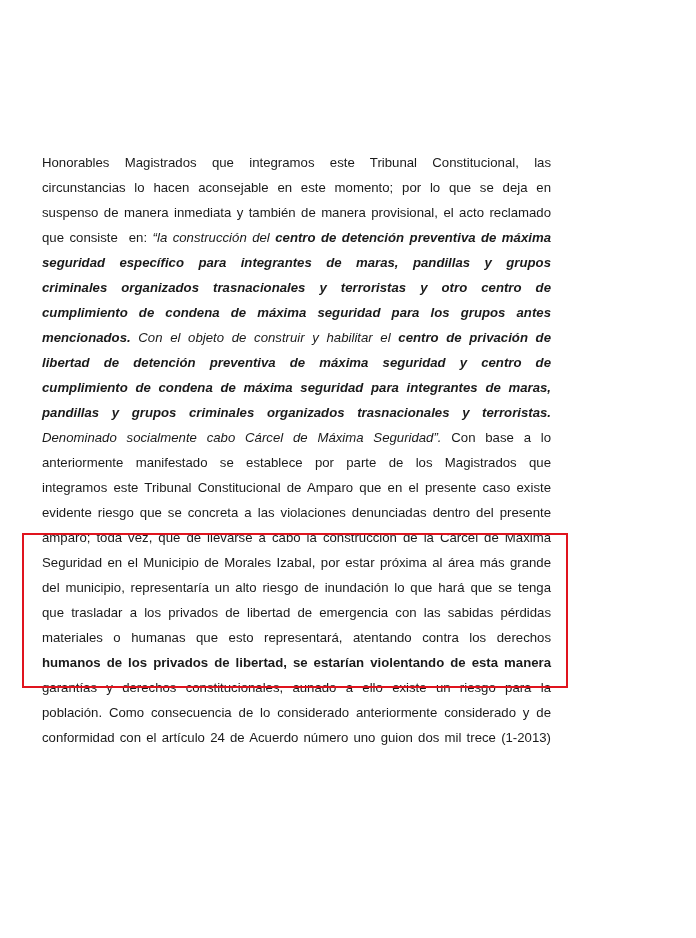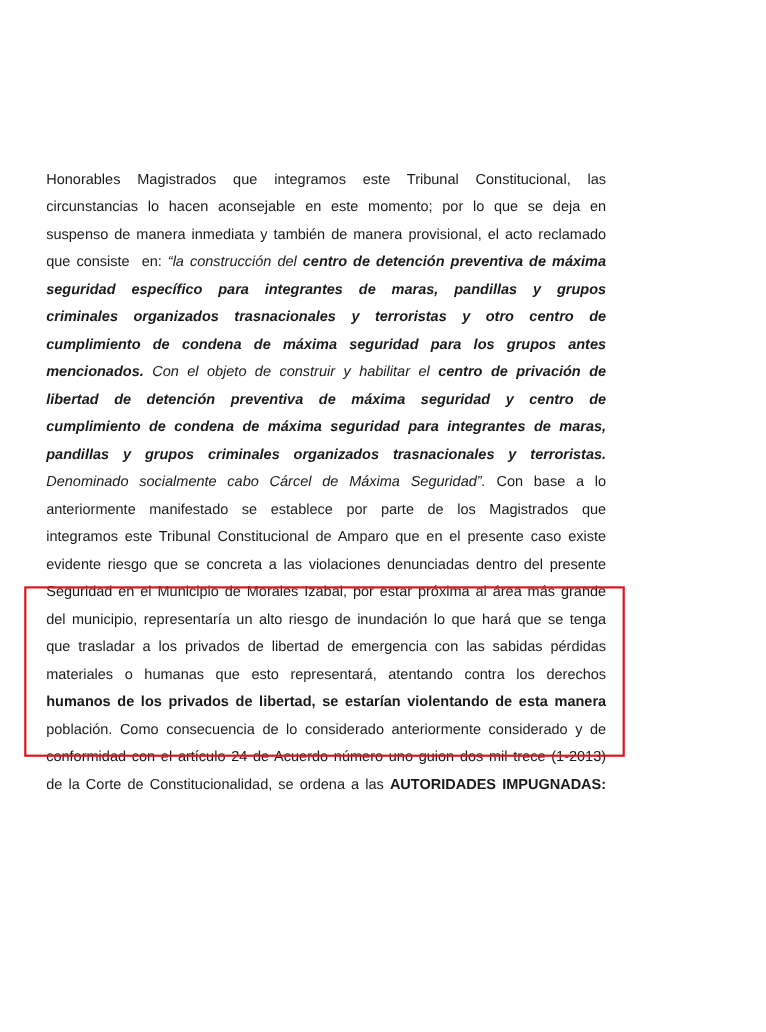--- a/index.html
+++ b/index.html
@@ -37,23 +37,24 @@
       <div class="line" style="white-space: normal; text-align: justify; text-align-last: justify;"><span class="b i">criminales organizados trasnacionales y terroristas y otro centro de</span></div>
       <div class="line" style="white-space: normal; text-align: justify; text-align-last: justify;"><span class="b i">cumplimiento de condena de máxima seguridad para los grupos antes</span></div>
       <div class="line" style="white-space: normal; text-align: justify; text-align-last: justify;"><span class="b i">mencionados.</span><span class="i"> Con el objeto de construir y habilitar el </span><span class="b i">centro de privación de</span></div>
       <div class="line" style="white-space: normal; text-align: justify; text-align-last: justify;"><span class="b i">libertad de detención preventiva de máxima seguridad y centro de</span></div>
       <div class="line" style="white-space: normal; text-align: justify; text-align-last: justify;"><span class="b i">cumplimiento de condena de máxima seguridad para integrantes de maras,</span></div>
       <div class="line" style="white-space: normal; text-align: justify; text-align-last: justify;"><span class="b i">pandillas y grupos criminales organizados trasnacionales y terroristas.</span></div>
       <div class="line" style="white-space: normal; text-align: justify; text-align-last: justify;"><span class="i">Denominado socialmente cabo Cárcel de Máxima Seguridad”.</span><span> Con base a lo</span></div>
       <div class="line" style="white-space: normal; text-align: justify; text-align-last: justify;"><span>anteriormente manifestado se establece por parte de los Magistrados que</span></div>
       <div class="line" style="white-space: normal; text-align: justify; text-align-last: justify;"><span>integramos este Tribunal Constitucional de Amparo que en el presente caso existe</span></div>
       <div class="line" style="white-space: normal; text-align: justify; text-align-last: justify;"><span>evidente riesgo que se concreta a las violaciones denunciadas dentro del presente</span></div>
+      <div class="line" style="white-space: normal; text-align: justify; text-align-last: justify;"><span>amparo; toda vez, que de llevarse a cabo la construcción de la Cárcel de Máxima</span></div>
       <div class="line" style="white-space: normal; text-align: justify; text-align-last: justify;"><span>Seguridad en el Municipio de Morales Izabal, por estar próxima al área más grande</span></div>
       <div class="line" style="white-space: normal; text-align: justify; text-align-last: justify;"><span>del municipio, representaría un alto riesgo de inundación lo que hará que se tenga</span></div>
       <div class="line" style="white-space: normal; text-align: justify; text-align-last: justify;"><span>que trasladar a los privados de libertad de emergencia con las sabidas pérdidas</span></div>
       <div class="line" style="white-space: normal; text-align: justify; text-align-last: justify;"><span>materiales o humanas que esto representará, atentando contra los derechos</span></div>
       <div class="line" style="white-space: normal; text-align: justify; text-align-last: justify; font-weight: bold;"><span>humanos de los privados de libertad, se estarían violentando de esta manera</span></div>
+      <div class="line" style="white-space: normal; text-align: justify; text-align-last: justify;"><span>garantías y derechos constitucionales, aunado a ello existe un riesgo para la</span></div>
       <div class="line" style="white-space: normal; text-align: justify; text-align-last: justify;"><span>población. Como consecuencia de lo considerado anteriormente considerado y de</span></div>
       <div class="line" style="white-space: normal; text-align: justify; text-align-last: justify;"><span>conformidad con el artículo 24 de Acuerdo número uno guion dos mil trece (1-2013)</span></div>
-      <div class="line" style="white-space: normal; text-align: justify; text-align-last: justify;"><span>de la Corte de Constitucionalidad, se ordena a las </span><span class="b">AUTORIDADES IMPUGNADAS:</span></div>
     </div>
   <div class="highlight-box" style="border-color: rgb(224, 20, 30);"></div>
 </div>
 
 </body></html>

